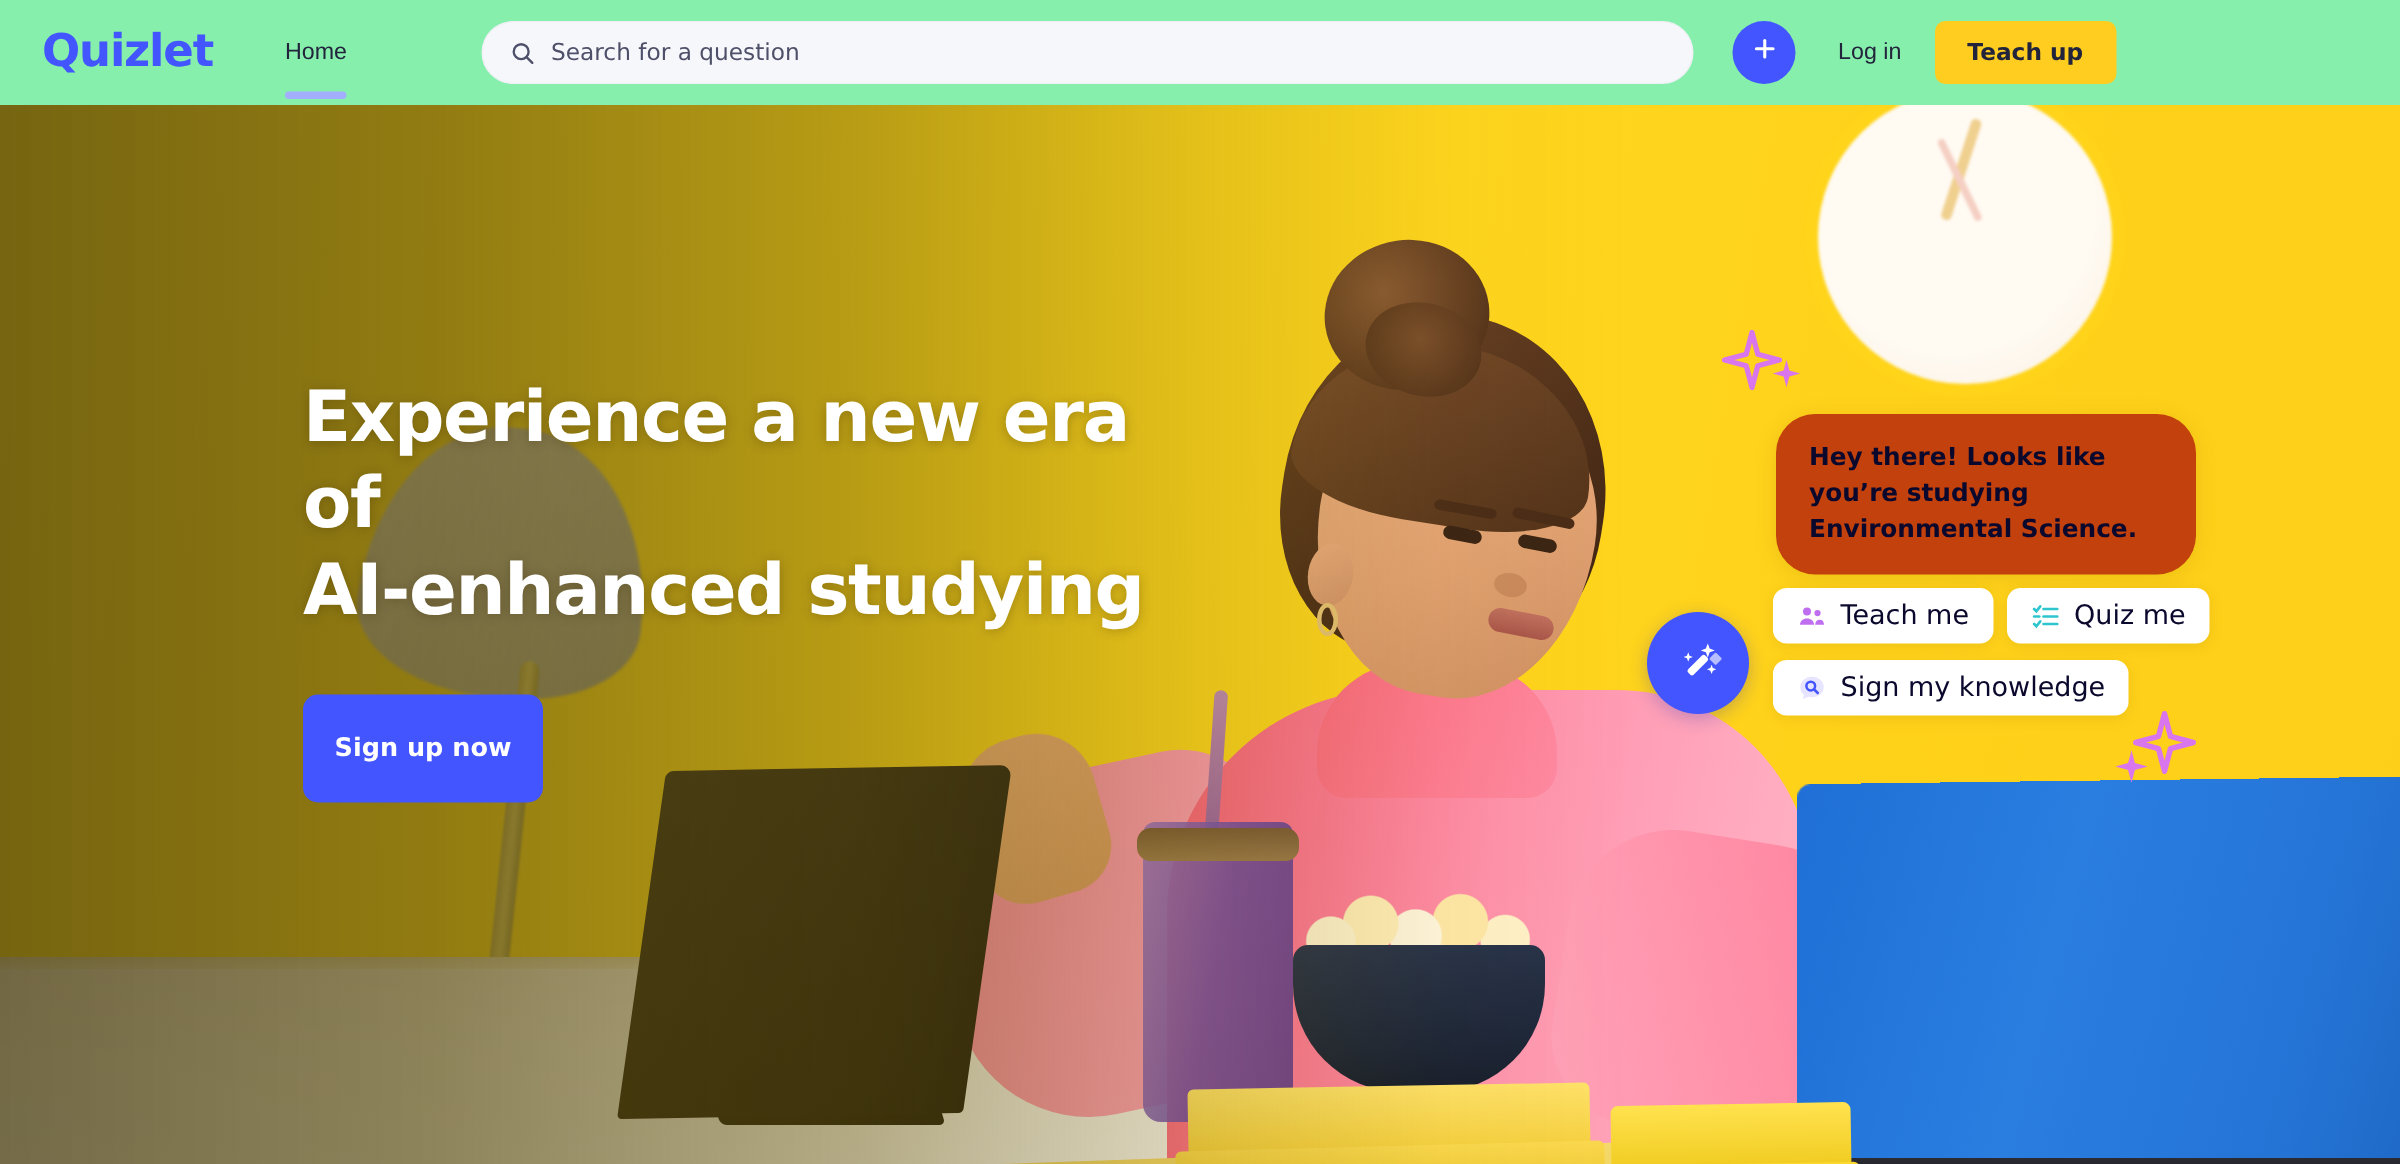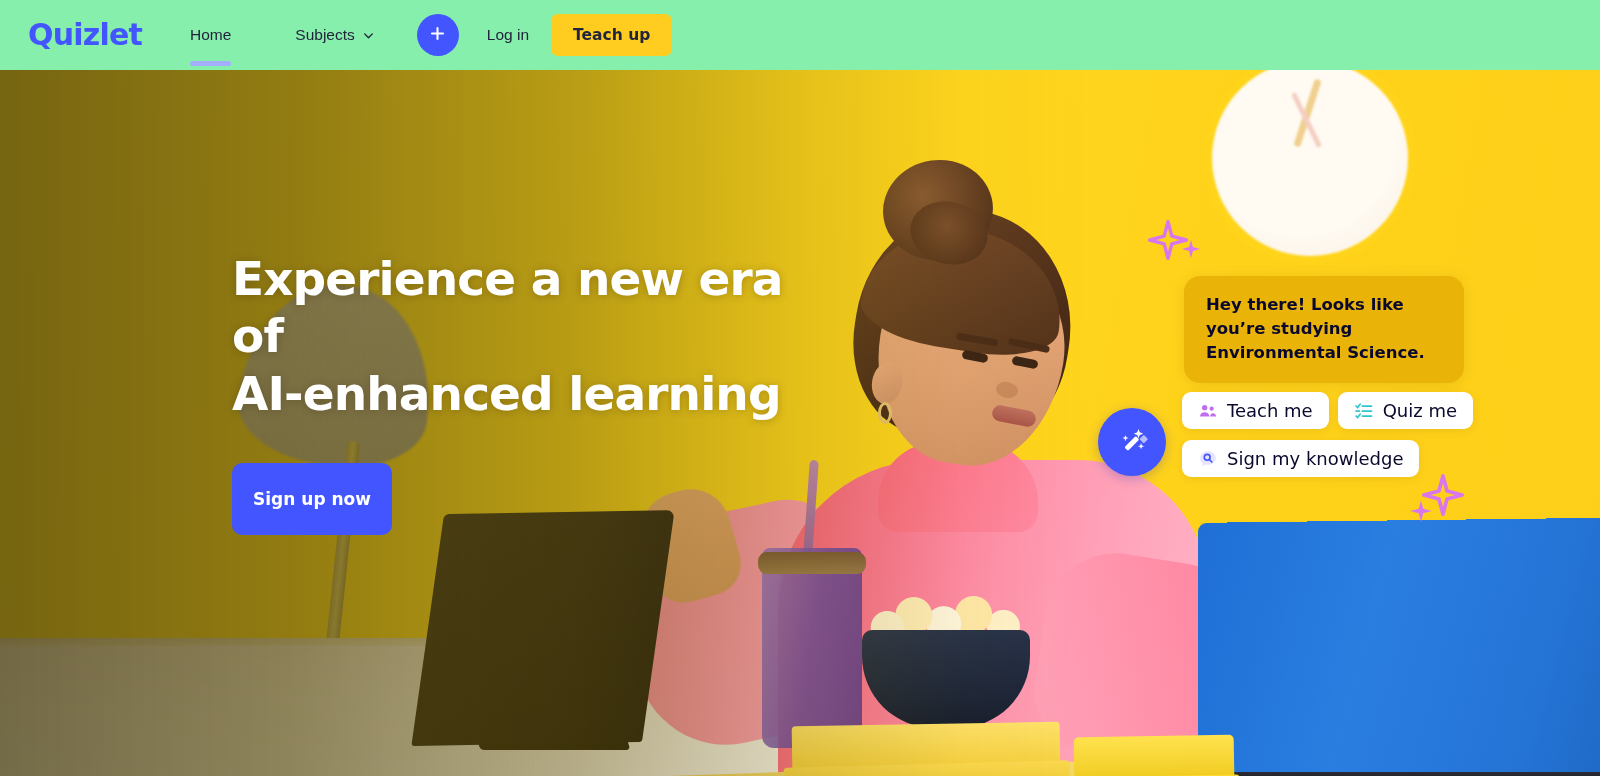--- a/index.html
+++ b/index.html
@@ -292,21 +292,21 @@
     background:linear-gradient(90deg,
       rgba(60,48,0,.70) 0%,
       rgba(78,63,0,.62) 18%,
       rgba(96,78,0,.44) 36%,
       rgba(120,98,0,.20) 50%,
       rgba(150,120,0,.04) 60%,
       rgba(0,0,0,0) 68%);
   }
 
   
-  .hero-copy { position:absolute; left:232px; top:180px; width:600px; z-index:6; }
+  .hero-copy { position:absolute; left:202px; top:180px; width:600px; z-index:6; }
   .hero-title {
     font-family:"DejaVu Sans", sans-serif;
     font-size:47px; line-height:1.22; font-weight:700; color:#ffffff;
     letter-spacing:-0.9px; text-shadow:0 1px 8px rgba(60,40,0,.30);
   }
   .hero-sub {
     margin-top:25px; width:545px;
     font-size:19.5px; line-height:1.52; color:#ffffff; font-weight:400;
     text-shadow:0 1px 6px rgba(60,40,0,.35);
   }
@@ -315,21 +315,21 @@
     justify-content:center; width:160px; height:72px;
     background:#4255ff; color:#ffffff; border:none; border-radius:10px;
     font-size:17px; font-weight:700; cursor:pointer;
     font-family:"DejaVu Sans", sans-serif;
   }
 
   
   .ai-widget { position:absolute; left:1098px; top:136px; width:420px; z-index:8; }
   .ai-bubble {
     position:absolute; left:86px; top:70px; width:280px;
-    background:#eab308; border-radius:16px; padding:17px 28px 18px 22px;
+    background:#c2410c; border-radius:26px; padding:17px 28px 18px 22px;
     box-shadow:0 2px 14px rgba(120,90,0,.14);
   }
   .ai-bubble-text {
     font-family:"DejaVu Sans", sans-serif;
     font-size:16.5px; line-height:1.45; color:#0a092d; font-weight:700;
   }
   .chip-row { position:absolute; left:84px; top:186px; display:flex; gap:9px; }
   .chip-row2 { position:absolute; left:84px; top:234px; display:flex; }
   .chip {
     display:inline-flex; align-items:center; gap:9px;
@@ -357,30 +357,33 @@
 <body>
 
 <div class="header">
 
   <div class="logo">Quizlet</div>
 
   <nav class="nav">
     <div class="nav-item active">
       <span>Home</span>
     </div>
-    <div class="nav-item">
-      <span>Subjects</span>
-      <span class="chev">
-        <svg width="13" height="13" viewBox="0 0 24 24" fill="none" stroke="#22243c" stroke-width="2.6" stroke-linecap="round" stroke-linejoin="round">
-            <polyline points="5,9 12,16 19,9"></polyline>
+  </nav>
+
+  <div class="search-wrap">
+    <div class="search-box">
+      <span class="sicon">
+        <svg width="17" height="17" viewBox="0 0 24 24" fill="none" stroke="#4e5069" stroke-width="2.2" stroke-linecap="round">
+            <circle cx="10.5" cy="10.5" r="7"></circle>
+            <line x1="15.6" y1="15.6" x2="21" y2="21"></line>
           </svg>
       </span>
-    </div>
-  </nav>
-
+      <span class="search-ph">Search for a question</span>
+    </div>
+  </div>
 
   <div class="plus-btn">
     <span>
       <svg width="19" height="19" viewBox="0 0 24 24" fill="none" stroke="#ffffff" stroke-width="2.6" stroke-linecap="round">
           <line x1="12" y1="5" x2="12" y2="19"></line>
           <line x1="5" y1="12" x2="19" y2="12"></line>
         </svg>
     </span>
   </div>
 
@@ -445,21 +448,21 @@
     <div class="stapler-gap"></div>
     <div class="stapler"></div>
     <div class="stapler-base"></div>
   </div>
 
   <div class="hero-overlay"></div>
 
   <div class="hero-copy">
     <h1 class="hero-title">
       <span>Experience a new era of</span><br>
-      <span>AI-enhanced learning</span>
+      <span>AI-enhanced studying</span>
     </h1>
     <button class="hero-cta">Sign up now</button>
   </div>
 
   <div class="ai-widget">
 
     <span class="sparkle sp-a">
       <svg width="44" height="44" viewBox="0 0 24 24" fill="none" stroke="#d976ee" stroke-width="1.9" stroke-linejoin="round">
           <path d="M12 2 L14.1 9.9 L22 12 L14.1 14.1 L12 22 L9.9 14.1 L2 12 L9.9 9.9 Z"></path>
         </svg>

